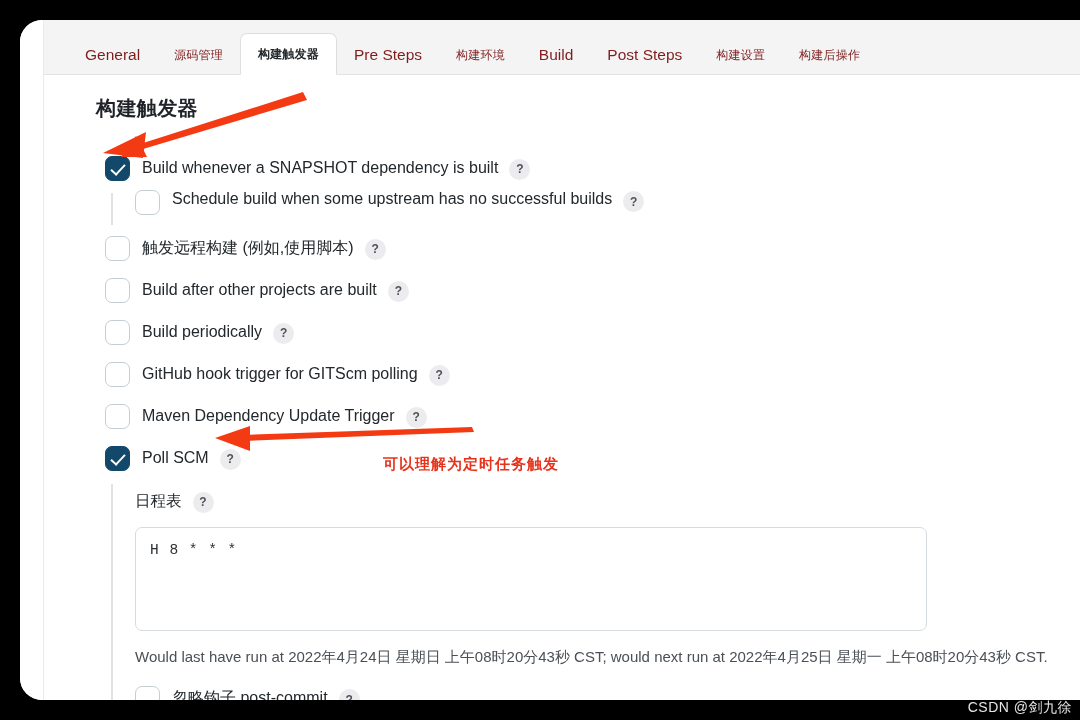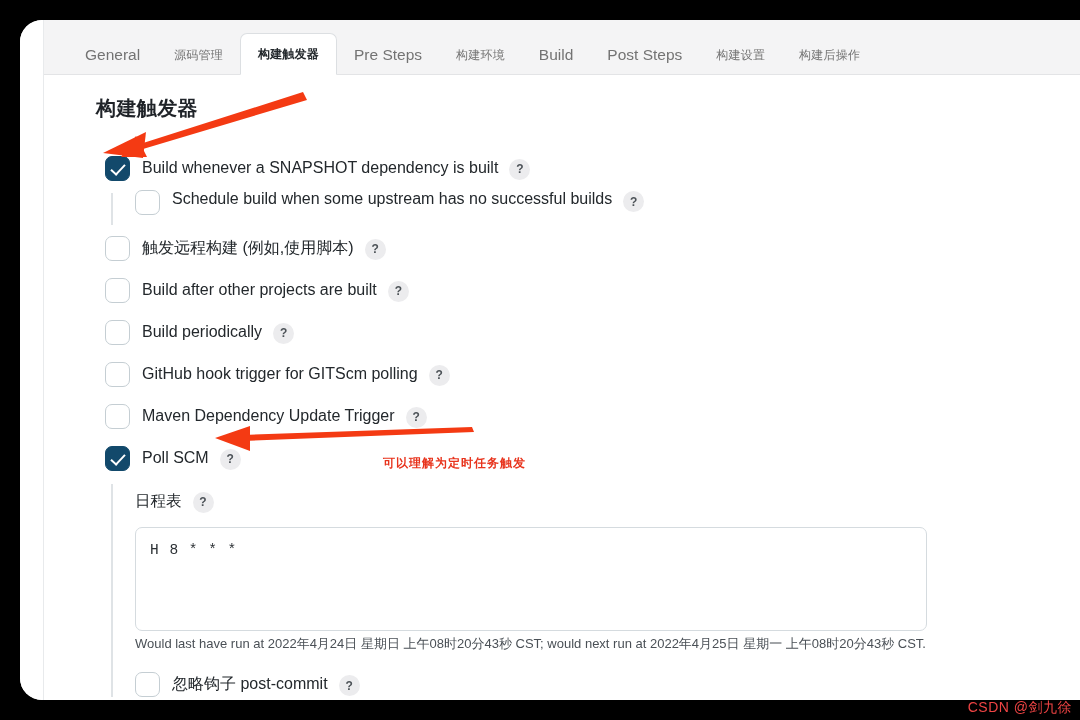--- a/index.html
+++ b/index.html
@@ -58,21 +58,21 @@
     align-items: flex-end;
     padding-left: 24px;
     gap: 0px;
   }
   .tab {
     position: relative;
     height: 40px;
     line-height: 40px;
     padding: 0 17px;
     font-size: 15.5px;
-    color: #737373;
+    color: #7f1d1d;
     white-space: nowrap;
     cursor: pointer;
     top: 1px;
   }
   .tab.cjk { font-size: 12px; letter-spacing: 0.2px; }
   .tab.active {
     background: #ffffff;
     color: #23282c;
     font-weight: bold;
     border: 1px solid #dcdfe2;
@@ -204,21 +204,22 @@
     font-family: "Liberation Mono", "DejaVu Sans Mono", monospace;
     font-size: 14.5px;
     color: #2b3034;
     resize: none;
     outline: none;
     letter-spacing: 1px;
     line-height: 1.4;
   }
 
   .cron-note {
-    font-size: 13px;
+    margin-top: 13px;
+    font-size: 15px;
     color: #4a5056;
     white-space: nowrap;
   }
 
   .post-commit-row {
     margin-top: 19px;
     display: flex;
     align-items: center;
   }
 
@@ -227,33 +228,33 @@
     position: absolute;
     left: 0; top: 0;
     width: 1080px; height: 720px;
     pointer-events: none;
   }
 
   .anno-text {
     position: absolute;
     left: 383px;
     top: 455px;
-    font-size: 12px;
+    font-size: 15px;
     font-weight: bold;
     color: #e8331c;
     letter-spacing: 1px;
     white-space: nowrap;
   }
 
   .watermark {
     position: absolute;
     right: 8px;
     bottom: 3px;
     font-size: 14px;
-    color: #ef4444;
+    color: #e5e5e5;
     letter-spacing: 0.5px;
     white-space: nowrap;
   }
 </style>
 </head>
 <body>
 
 <div id="screenshot">
 
   <div class="window-card">

